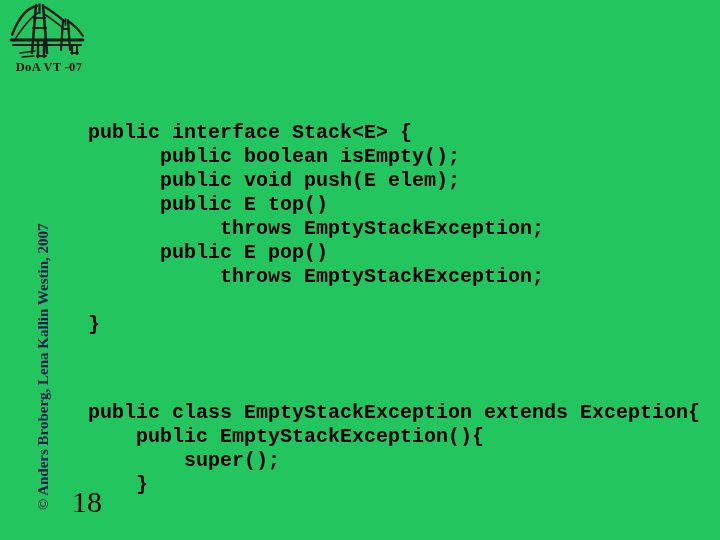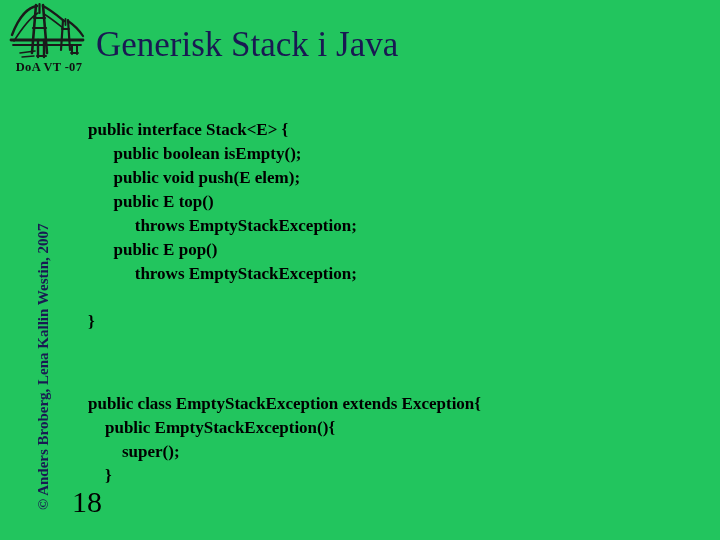--- a/index.html
+++ b/index.html
@@ -90,22 +90,22 @@
   }
 
   
   #code-area {
     position: absolute;
     left: 88px;
     top: 101px;
     width: 626px;
   }
   .code-block {
-    font-family: Liberation Serif, serif;
-    font-size: 17px;
+    font-family: Liberation Mono, monospace;
+    font-size: 20px;
     font-weight: bold;
     line-height: 24px;
     color: #000000;
     white-space: pre;
     letter-spacing: 0px;
   }
   .block-gap { height: 24px; }
 </style>
 </head>
 <body>
@@ -144,21 +144,20 @@
         <path d="M69 44 L69 53" stroke-width="2"></path>
         <path d="M63 52 L70 52" stroke-width="1.8"></path>
 
         <path d="M12 52 L27 50" stroke-width="1.6"></path>
         <path d="M14 56 L26 55" stroke-width="1.4"></path>
       </g>
     </svg>
     <div id="logo-caption">DoA VT -07</div>
   </div>
 
-  <div id="slide-title">Generisk Stack i Java</div>
 
   <div id="copyright-sidebar">© Anders Broberg, Lena Kallin Westin, 2007</div>
 
   <div id="slide-number">18</div>
 
   <div id="code-area">
     <pre class="code-block">public interface Stack&lt;E&gt; {
       public boolean isEmpty();
       public void push(E elem);
       public E top()

